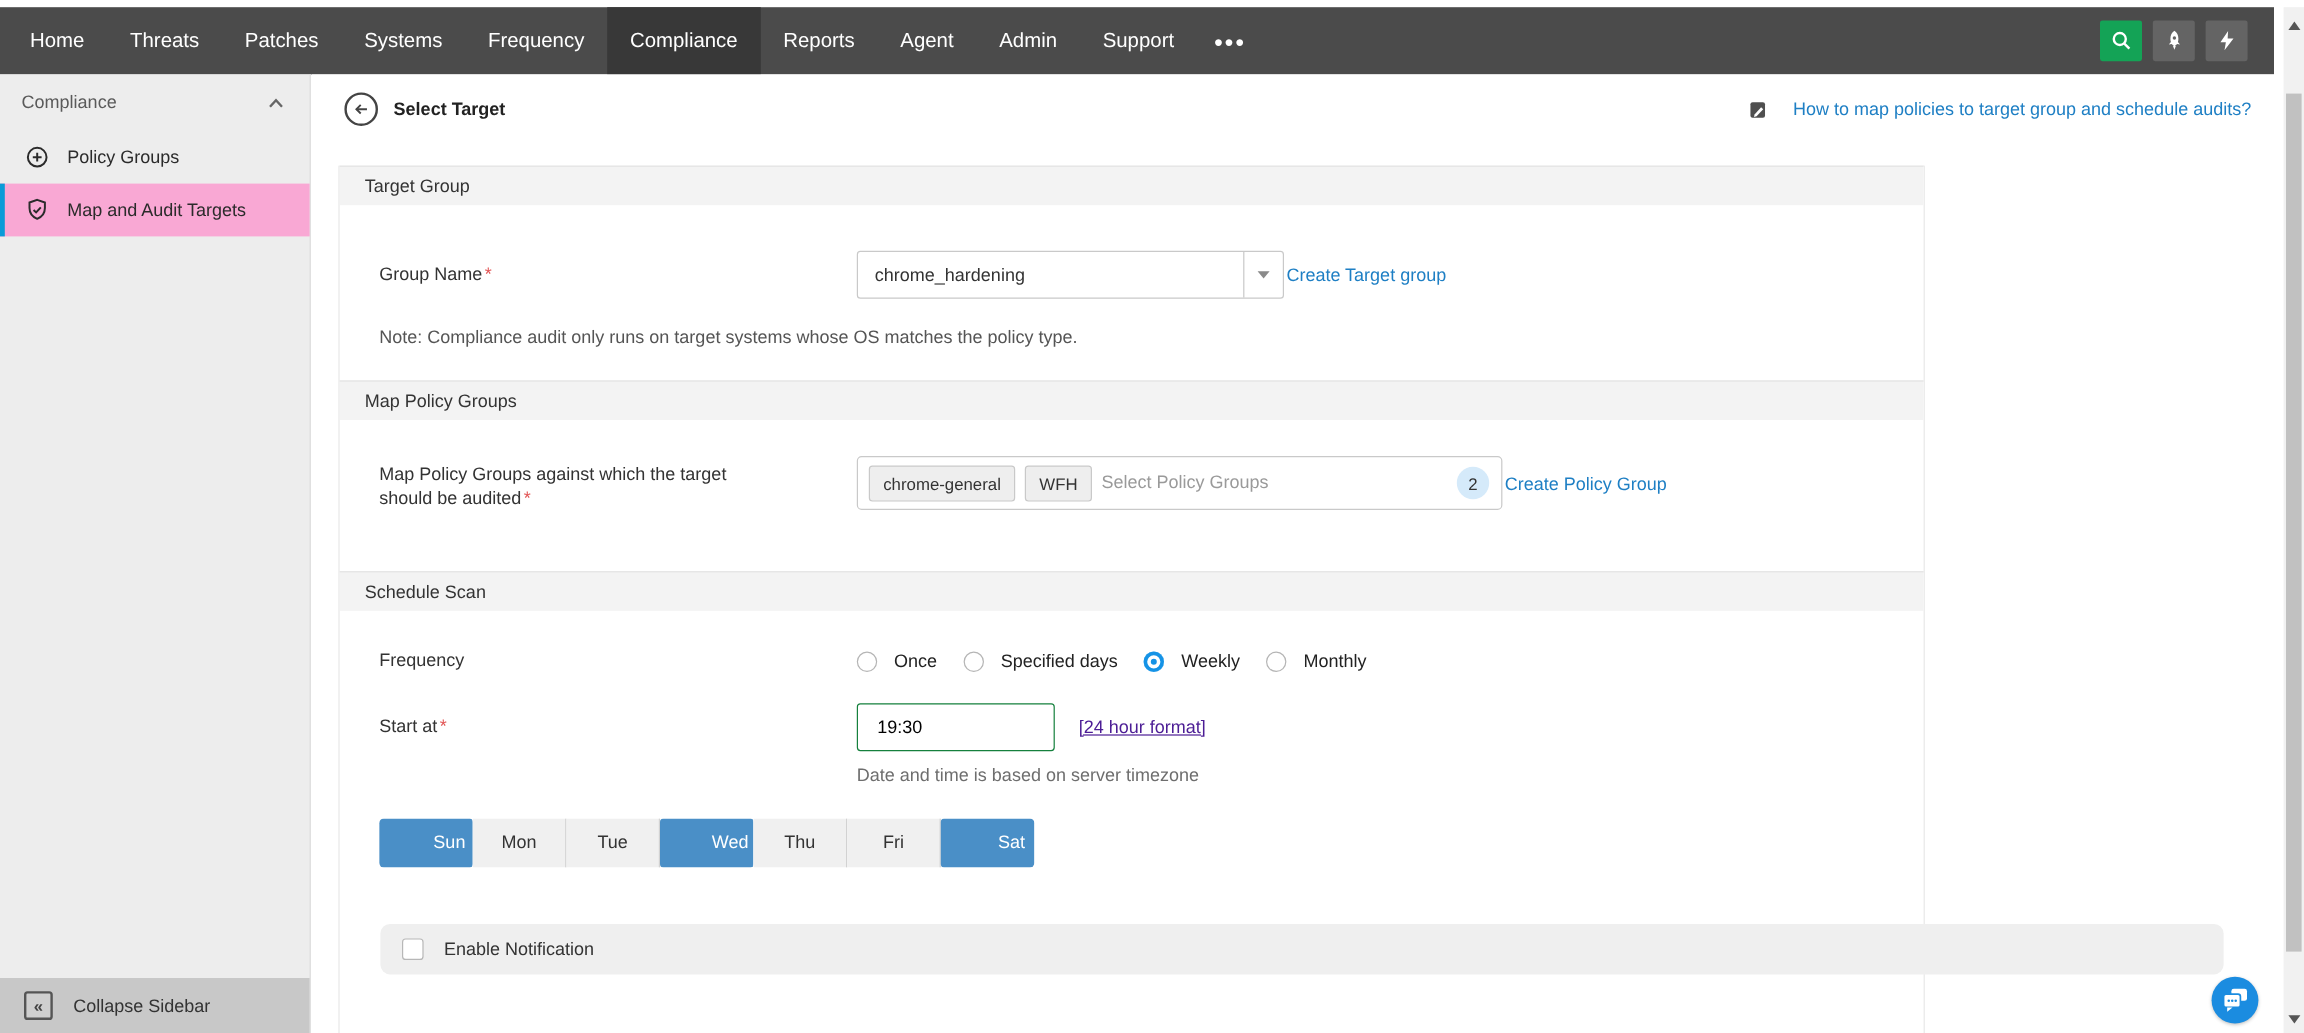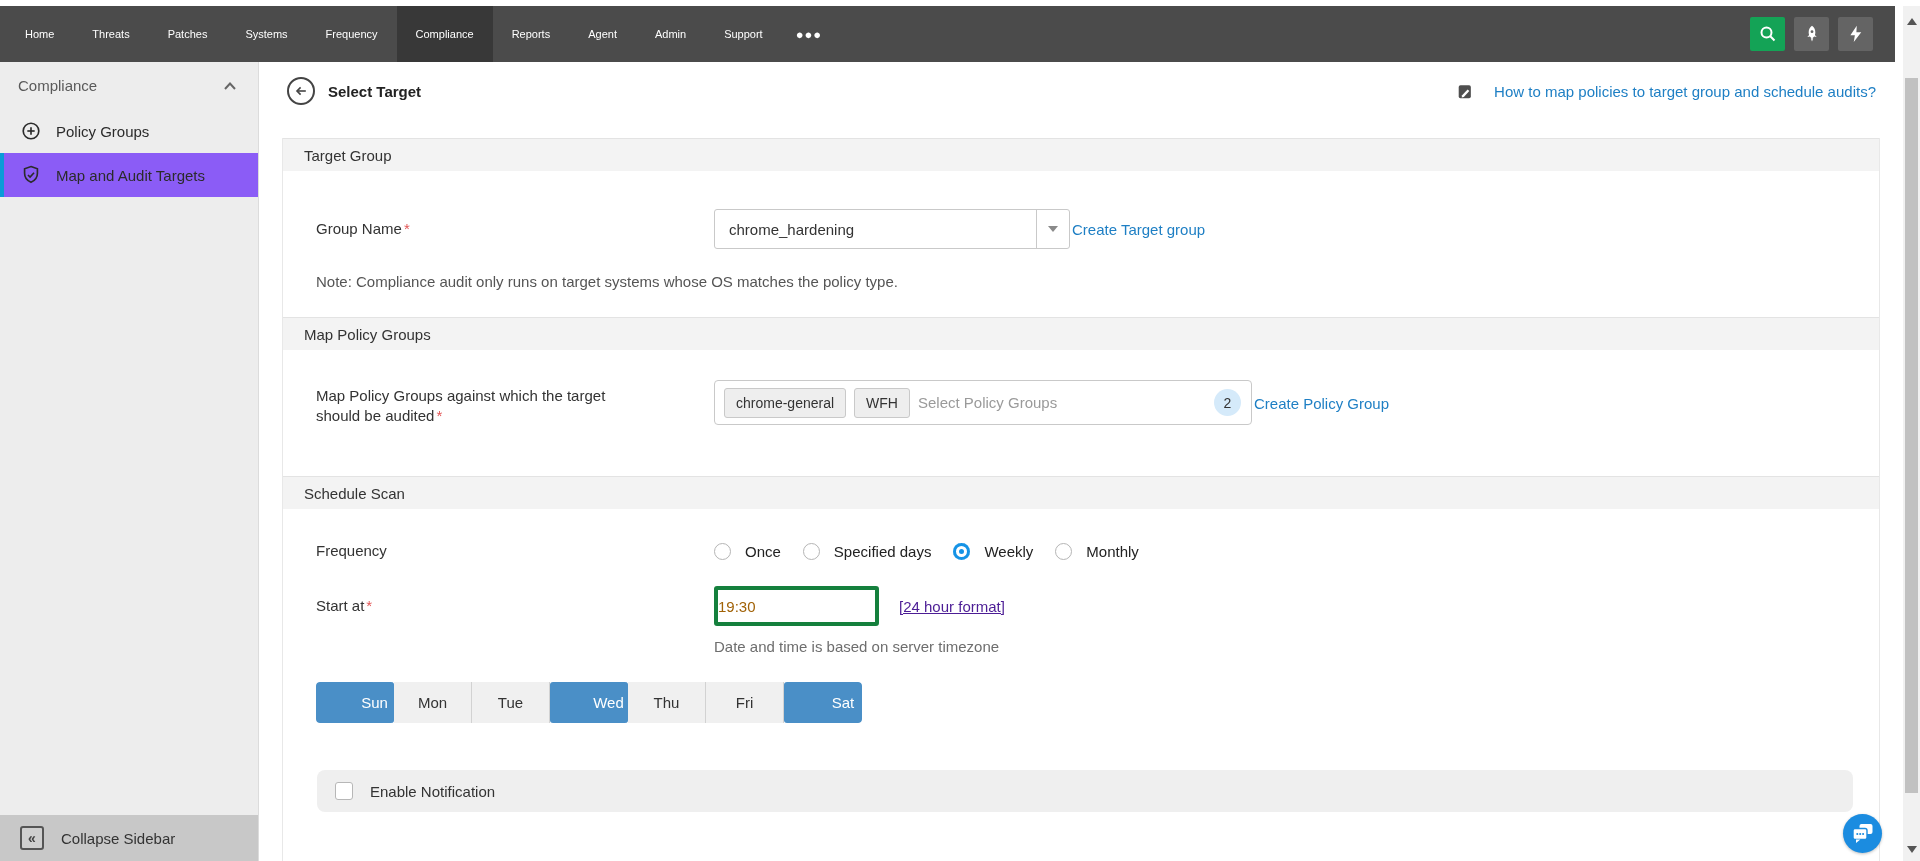--- a/index.html
+++ b/index.html
@@ -11,21 +11,21 @@
     overflow: hidden;
     color: #333;
   }
 
   
   .topnav {
     position:absolute; left:0; top:6px; width:1895px; height:56px;
     background:#4b4b4b; display:flex; align-items:stretch;
   }
   .nav-item {
-    color:#fff; font-size:11px; padding:0 19px; display:flex; align-items:center;
+    color:#fff; font-size:17px; padding:0 19px; display:flex; align-items:center;
     cursor:pointer; white-space:nowrap;
   }
   .nav-item:first-child { margin-left:6px; }
   .nav-item.active { background:#383838; }
   .nav-more { color:#fff; font-size:13px; letter-spacing:1px; display:flex; align-items:center; padding:0 14px; cursor:pointer; }
   .nav-icons { margin-left:auto; display:flex; align-items:center; gap:9px; padding-right:22px; }
   .nav-icon-btn {
     width:35px; height:34px; border-radius:2px; background:#646464;
     display:flex; align-items:center; justify-content:center; cursor:pointer;
   }
@@ -38,21 +38,21 @@
   }
   .sb-header {
     height:47px; display:flex; align-items:center; padding:0 18px;
     color:#5a5a5a; font-size:15px;
   }
   .sb-header .chev { margin-left:auto; cursor:pointer; display:flex; }
   .sb-item {
     height:44px; display:flex; align-items:center; padding-left:16px; gap:14px;
     color:#2b2b2b; font-size:15px; border-left:4px solid transparent; cursor:pointer;
   }
-  .sb-item.selected { background:#8b5cf6; border-left-color: var(--sidebar_accent, #0a9bd8); }
+  .sb-item.selected { background:#f9a8d4; border-left-color: var(--sidebar_accent, #0a9bd8); }
   .collapse-bar {
     position:absolute; left:0; right:0; bottom:0; height:46px; background:#c8c8c8;
     display:flex; align-items:center; padding-left:20px; gap:17px; cursor:pointer;
   }
   .collapse-icon {
     width:24px; height:24px; border:2px solid #555; border-radius:3px; background:#cfcfcf;
     display:flex; align-items:center; justify-content:center;
     font-size:14px; font-weight:bold; color:#444; line-height:1;
   }
   .collapse-label { font-size:15px; color:#333; }
@@ -63,21 +63,21 @@
   .back-btn {
     width:28px; height:28px; border:2px solid #444; border-radius:50%;
     display:flex; align-items:center; justify-content:center; cursor:pointer; flex:none;
   }
   .page-title { font-size:15px; font-weight:bold; color:#222; margin-left:13px; }
   .help { margin-left:auto; display:flex; align-items:center; gap:20px; cursor:pointer; }
   .help-link { color: var(--link_blue, #1e7fc4); font-size:15px; }
   a.link { color: var(--link_blue, #1e7fc4); font-size:15px; text-decoration:none; cursor:pointer; white-space:nowrap; }
 
   .form {
-    position:absolute; left:22px; top:76px; width:1598px; bottom:0;
+    position:absolute; left:22px; top:76px; width:1322px; bottom:0;
     border-left:1px solid #e8e8e8; border-right:1px solid #e8e8e8;
   }
   .section-bar {
     height:33px; background:#f3f3f3; border-top:1px solid #e3e3e3;
     display:flex; align-items:center; padding-left:21px; font-size:15px; color:#333;
   }
   .row { display:flex; align-items:flex-start; padding-left:33px; }
   .label-col { width:398px; font-size:15px; color:#333; flex:none; line-height:20px; }
   .req { color:#e25555; margin-left:2px; }
 
@@ -119,22 +119,22 @@
   .freq-opt { display:flex; align-items:center; gap:14px; cursor:pointer; }
   .radio { width:17px; height:17px; border-radius:50%; border:1px solid #b5b5b5; background:#fff; flex:none; }
   .radio.sel {
     border:none;
     background: var(--radio_blue, #1593e6);
     box-shadow: inset 0 0 0 3px var(--radio_blue, #1593e6), inset 0 0 0 6px #fff;
   }
   .freq-label { font-size:15px; color:#222; }
   .start-row { margin-top:25px; }
   .time-input {
-    width:165px; height:40px; border:4px solid #15803d; border-radius:3px;
-    font-size:15px; color:#a16207; font-family:"Liberation Sans", sans-serif;
+    width:165px; height:40px; border:1px solid #15803d; border-radius:3px;
+    font-size:15px; color:#000000; padding-left:16px; font-family:"Liberation Sans", sans-serif;
   }
   .format-hint { font-size:15px; color:#4c1d95; margin-left:20px; align-self:center;text-decoration:underline; }
   .tz-note { margin:12px 0 0 431px; font-size:15px; color:#6e6e6e; }
   .perform-row { margin-top:27px; }
   .perform-label { padding-top:10px; }
   .day-group { display:flex; border-radius:4px; overflow:hidden; }
   .day-btn {
     width:78px; height:41px; background:#f0f0f0; color:#333; font-size:15px;
     display:flex; align-items:center; justify-content:center;
     border-right:1px solid #d2d2d2; cursor:pointer;

